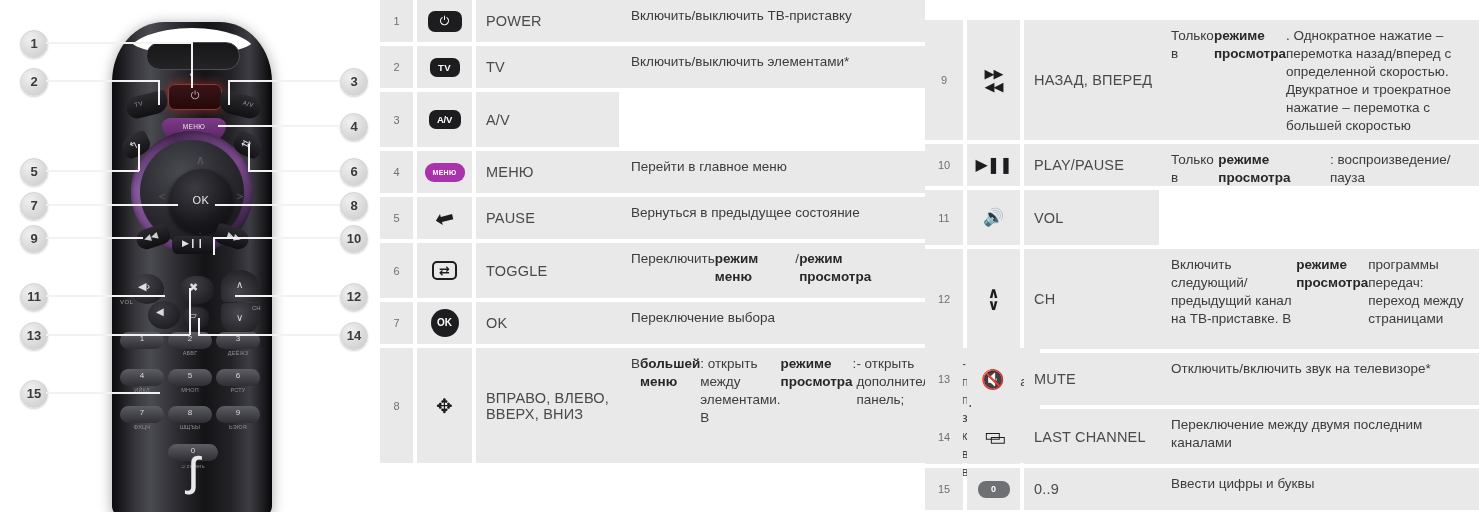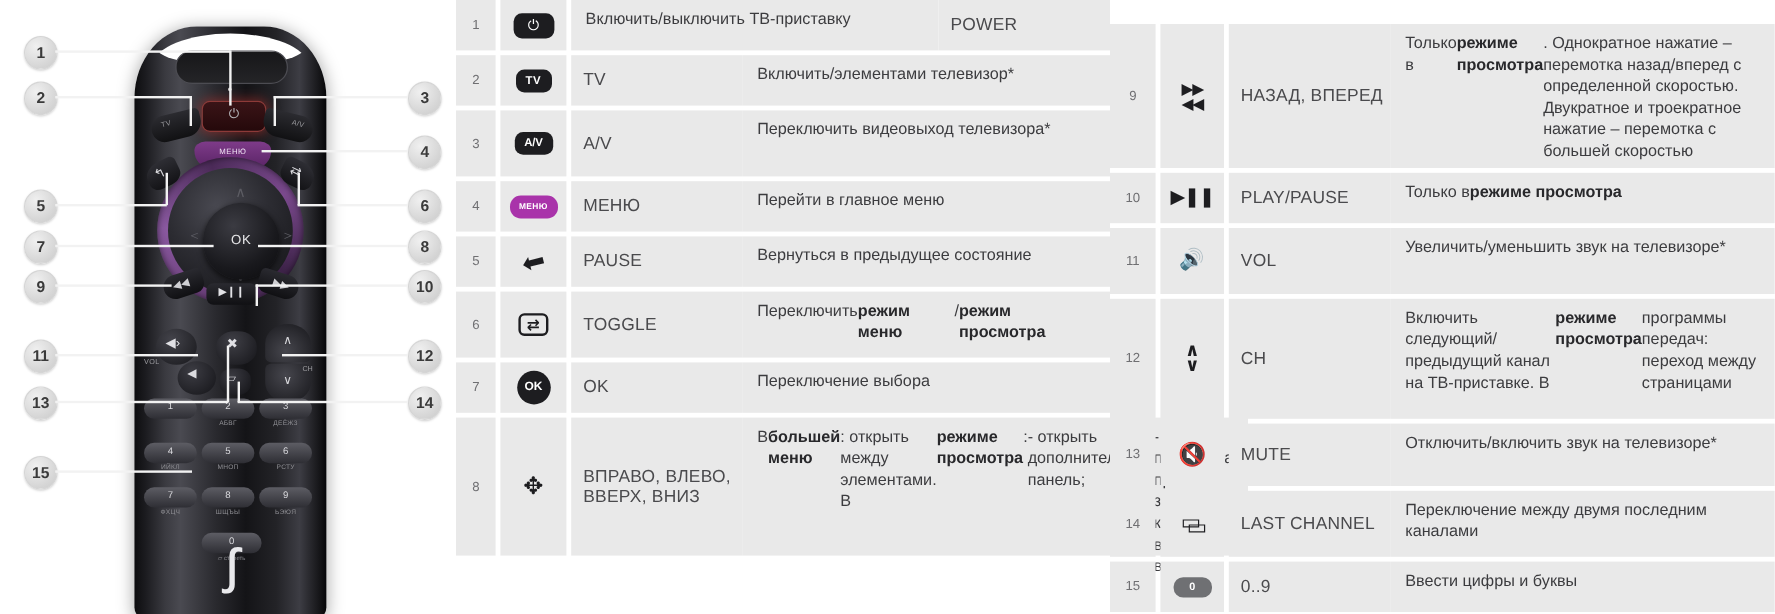--- a/index.html
+++ b/index.html
@@ -382,44 +382,41 @@
     <div class="cline" style="left:46px;top:392px;width:114px;"></div>
   </div>
 
   <div class="tables">
     <div class="tcol left" id="col-left">
         <div class="trow" style="height: 46px;">
           <div class="cell c-num">1</div>
           <div class="cell c-ico">
             <span class="chip dark ic-power">⏻</span>
           </div>
+          <div class="cell c-name">POWER</div>
           <div class="cell c-desc">
             <span>Включить/выключить ТВ-приставку</span>
           </div>
-          <div class="cell c-name">POWER</div>
         </div>
         <div class="trow" style="height: 46px;">
           <div class="cell c-num">2</div>
           <div class="cell c-ico">
             <span class="chip dark ic-tv">TV</span>
           </div>
           <div class="cell c-name">TV</div>
           <div class="cell c-desc">
-            <span>Включить/элементами телевизор*</span>
+            <span>Включить/выключить элементами*</span>
           </div>
         </div>
         <div class="trow" style="height: 59px;">
           <div class="cell c-num">3</div>
           <div class="cell c-ico">
             <span class="chip dark ic-av">A/V</span>
           </div>
           <div class="cell c-name">A/V</div>
-          <div class="cell c-desc">
-            <span>Переключить видеовыход телевизора*</span>
-          </div>
         </div>
         <div class="trow" style="height: 46px;">
           <div class="cell c-num">4</div>
           <div class="cell c-ico">
             <span class="chip ic-menu">МЕНЮ</span>
           </div>
           <div class="cell c-name">МЕНЮ</div>
           <div class="cell c-desc">
             <span>Перейти в главное меню</span>
           </div>
@@ -494,31 +491,29 @@
         </div>
         <div class="trow" style="height: 46px;">
           <div class="cell c-num">10</div>
           <div class="cell c-ico">
             <span class="glyph" style="font-size: 16px; letter-spacing: -1px;">▶❚❚</span>
           </div>
           <div class="cell c-name">PLAY/PAUSE</div>
           <div class="cell c-desc">
             <span>Только в </span>
             <b>режиме просмотра</b>
+            <span>: воспроизведение/пауза</span>
           </div>
         </div>
         <div class="trow" style="height: 59px;">
           <div class="cell c-num">11</div>
           <div class="cell c-ico">
             <span class="glyph" style="font-size: 17px; font-family: &quot;DejaVu Sans&quot;, sans-serif;">🔊</span>
           </div>
           <div class="cell c-name">VOL</div>
-          <div class="cell c-desc">
-            <span>Увеличить/уменьшить звук на телевизоре*</span>
-          </div>
         </div>
         <div class="trow" style="height: 104px;">
           <div class="cell c-num">12</div>
           <div class="cell c-ico">
             <span class="glyph" style="font-size: 15px; font-weight: bold; line-height: 12px;">
               <div>∧</div>
               <div>∨</div>
             </span>
           </div>
           <div class="cell c-name">CH</div>

